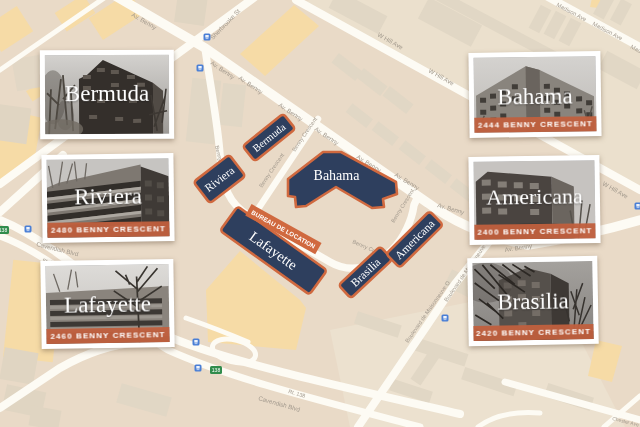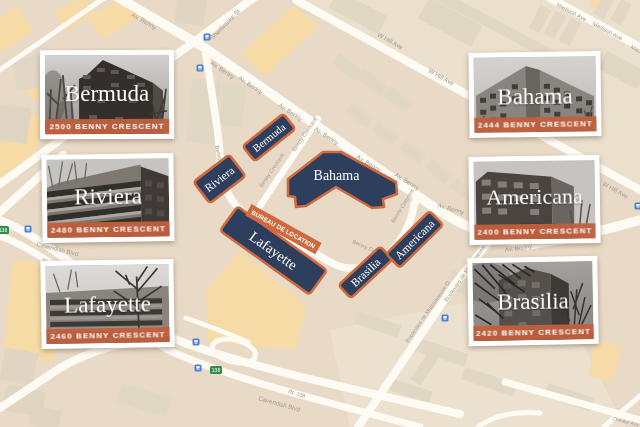--- a/index.html
+++ b/index.html
@@ -315,21 +315,20 @@
           </g>
   <path d="M4,79 L6,34 M10,74 L16,24 M22,70 L18,20 M28,76 L26,38 M14,50 L2,38 M18,44 L30,30" stroke="#4b463f" stroke-width="1.8" fill="none"></path>
   <ellipse cx="8" cy="42" rx="13" ry="27" fill="#4e4943" opacity=".42"></ellipse>
           <ellipse cx="20" cy="60" rx="9" ry="15" fill="#524c46" opacity=".38"></ellipse>
   <ellipse cx="16" cy="74" rx="22" ry="10" fill="#716a62" opacity=".8"></ellipse>
   <path d="M109,72 L120,42 M112,76 L106,40 M117,68 L121,34 M104,60 L122,56" stroke="#3d3833" stroke-width="1.6" fill="none"></path>
  </svg></div>
 
  <div class="name" style="top:31px;">Bermuda</div>
 
- <div class="addr" style="left:5px;right:5px;bottom:5px;">2500 BENNY CRESCENT</div>
 </div>
 
 <div class="card" style="left:42px;top:154px;width:132px;height:88px;transform:rotate(-0.8deg);">
 
  <div class="photo"><svg width="122" height="78" viewBox="0 0 122 78">
   <rect width="122" height="78" fill="#c6c4c1"></rect>
   <polygon points="0,78 0,28 12,23 94,6 94,78" fill="#7e7871"></polygon>
   <polygon points="94,8 122,18 122,78 94,78" fill="#3f3a36"></polygon>
   <g fill="#322e2a">
             <rect x="0" y="32" width="94" height="6" transform="skewY(-6)"></rect>

